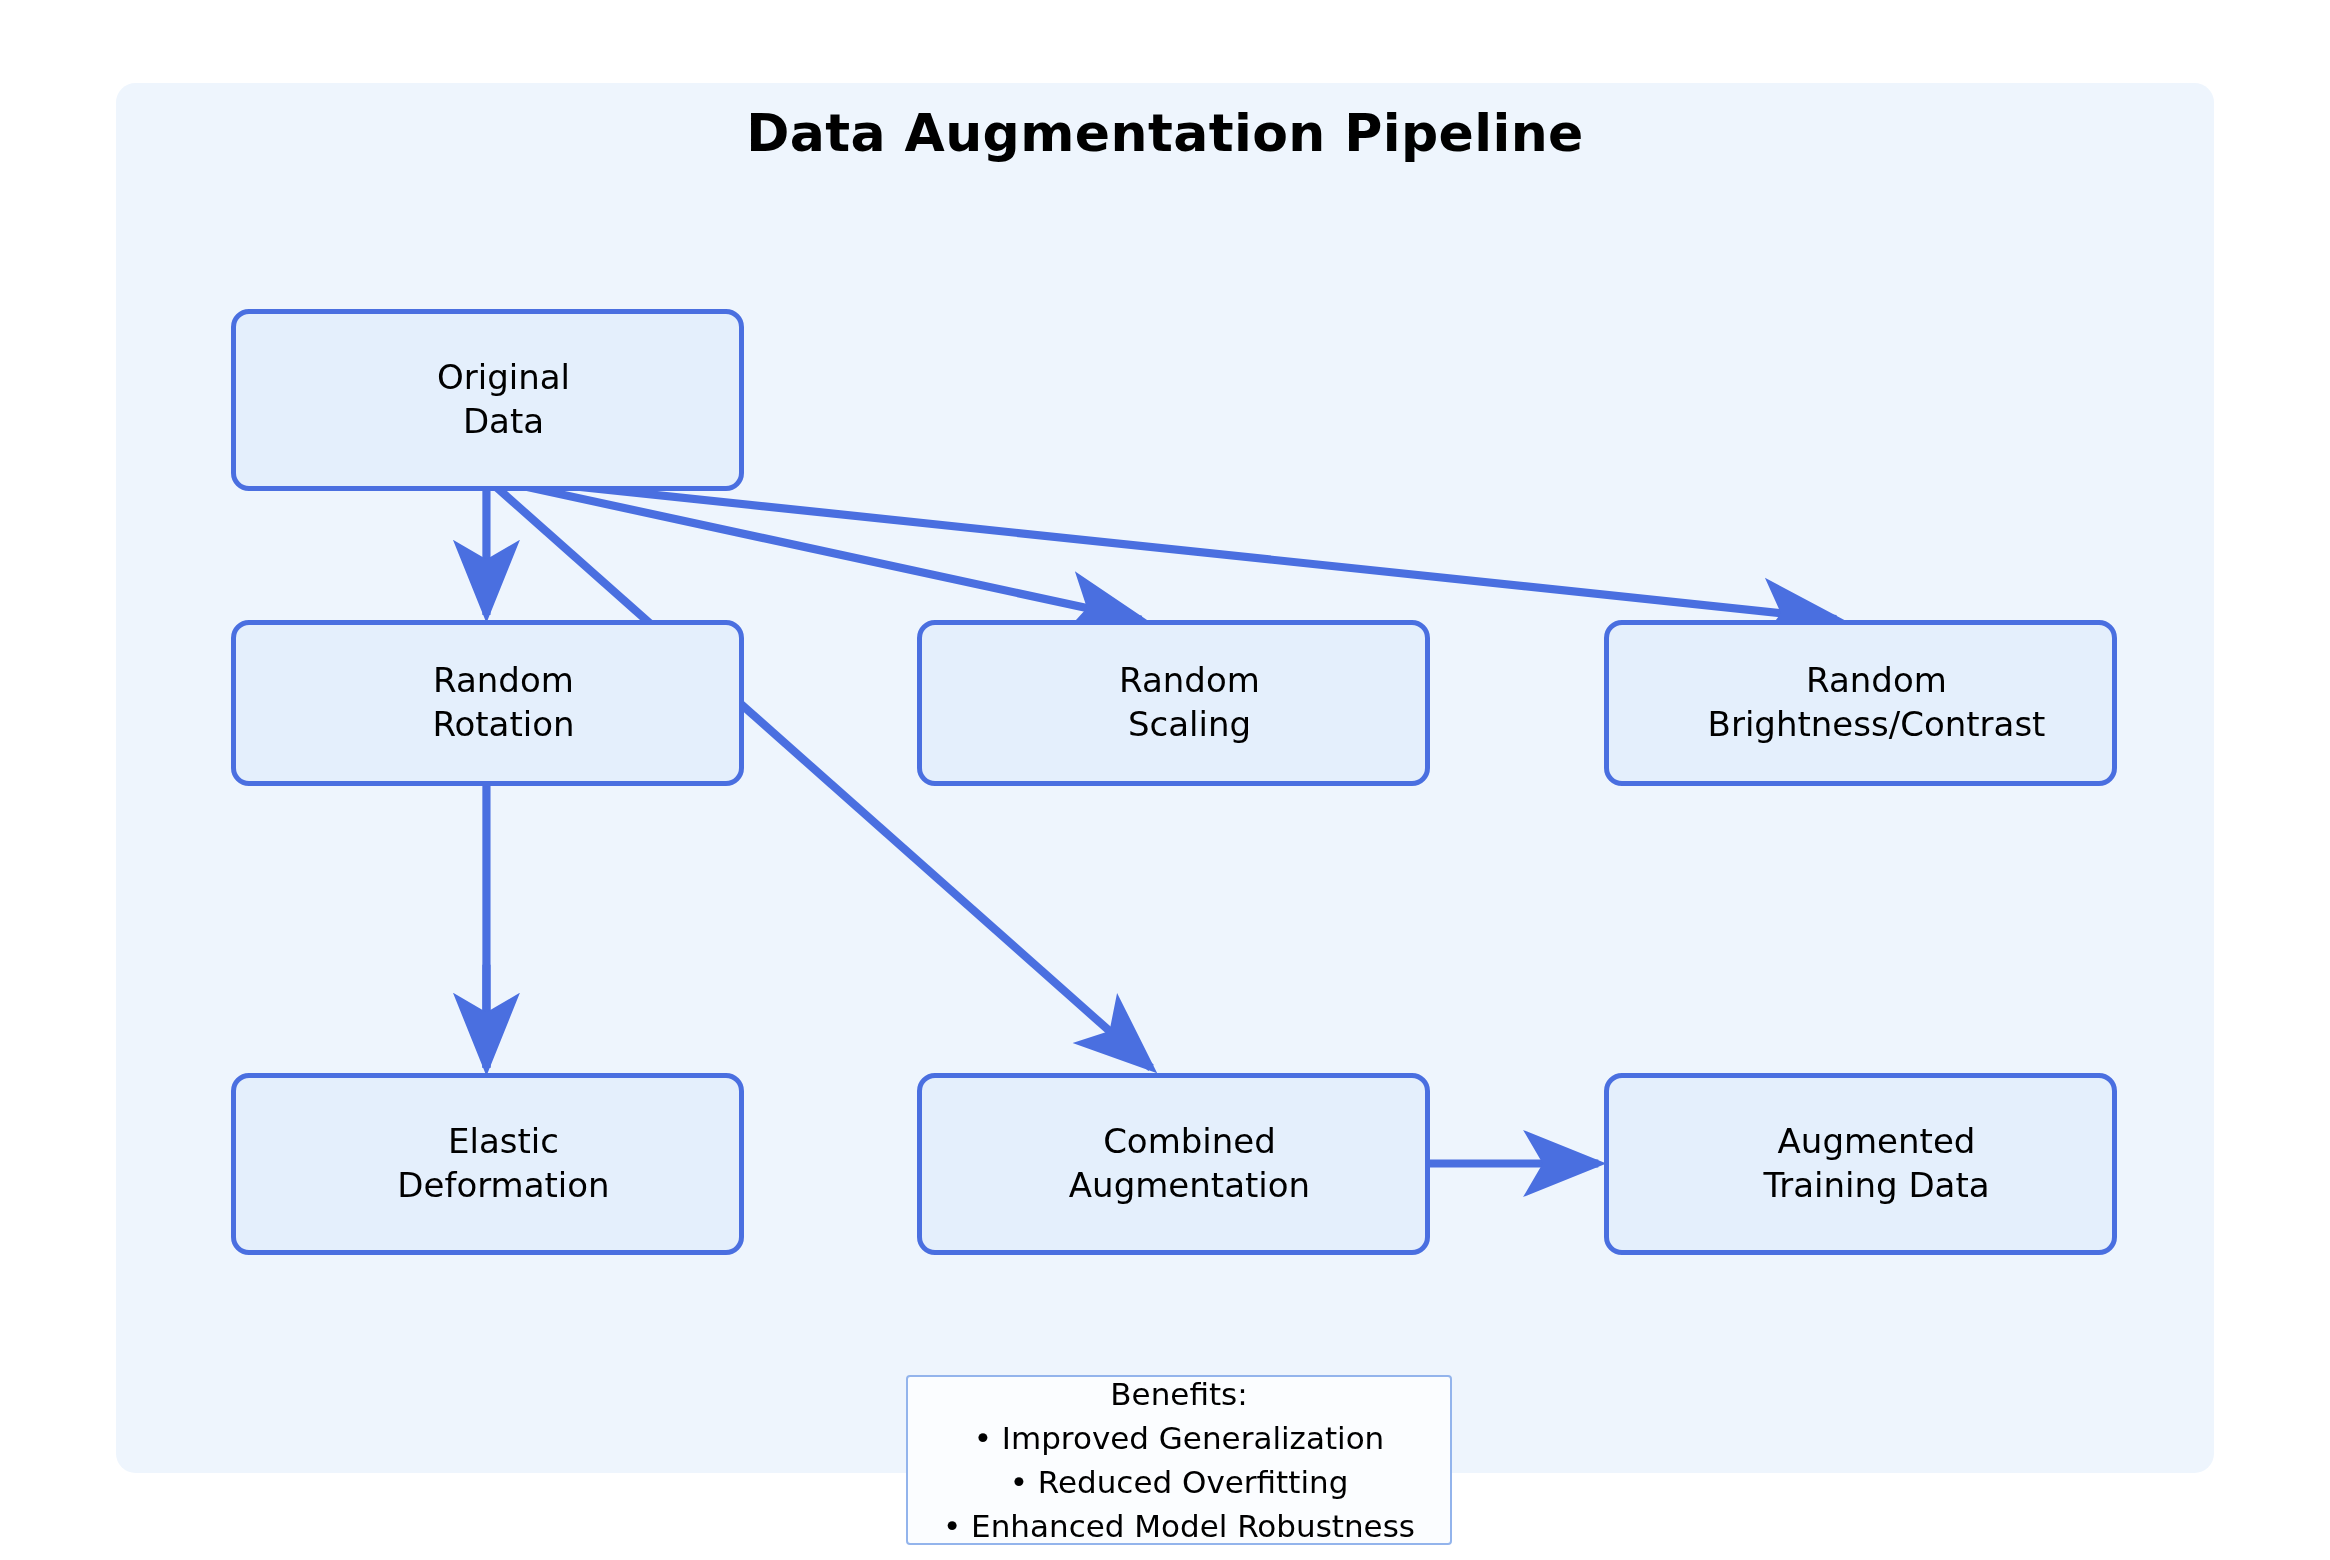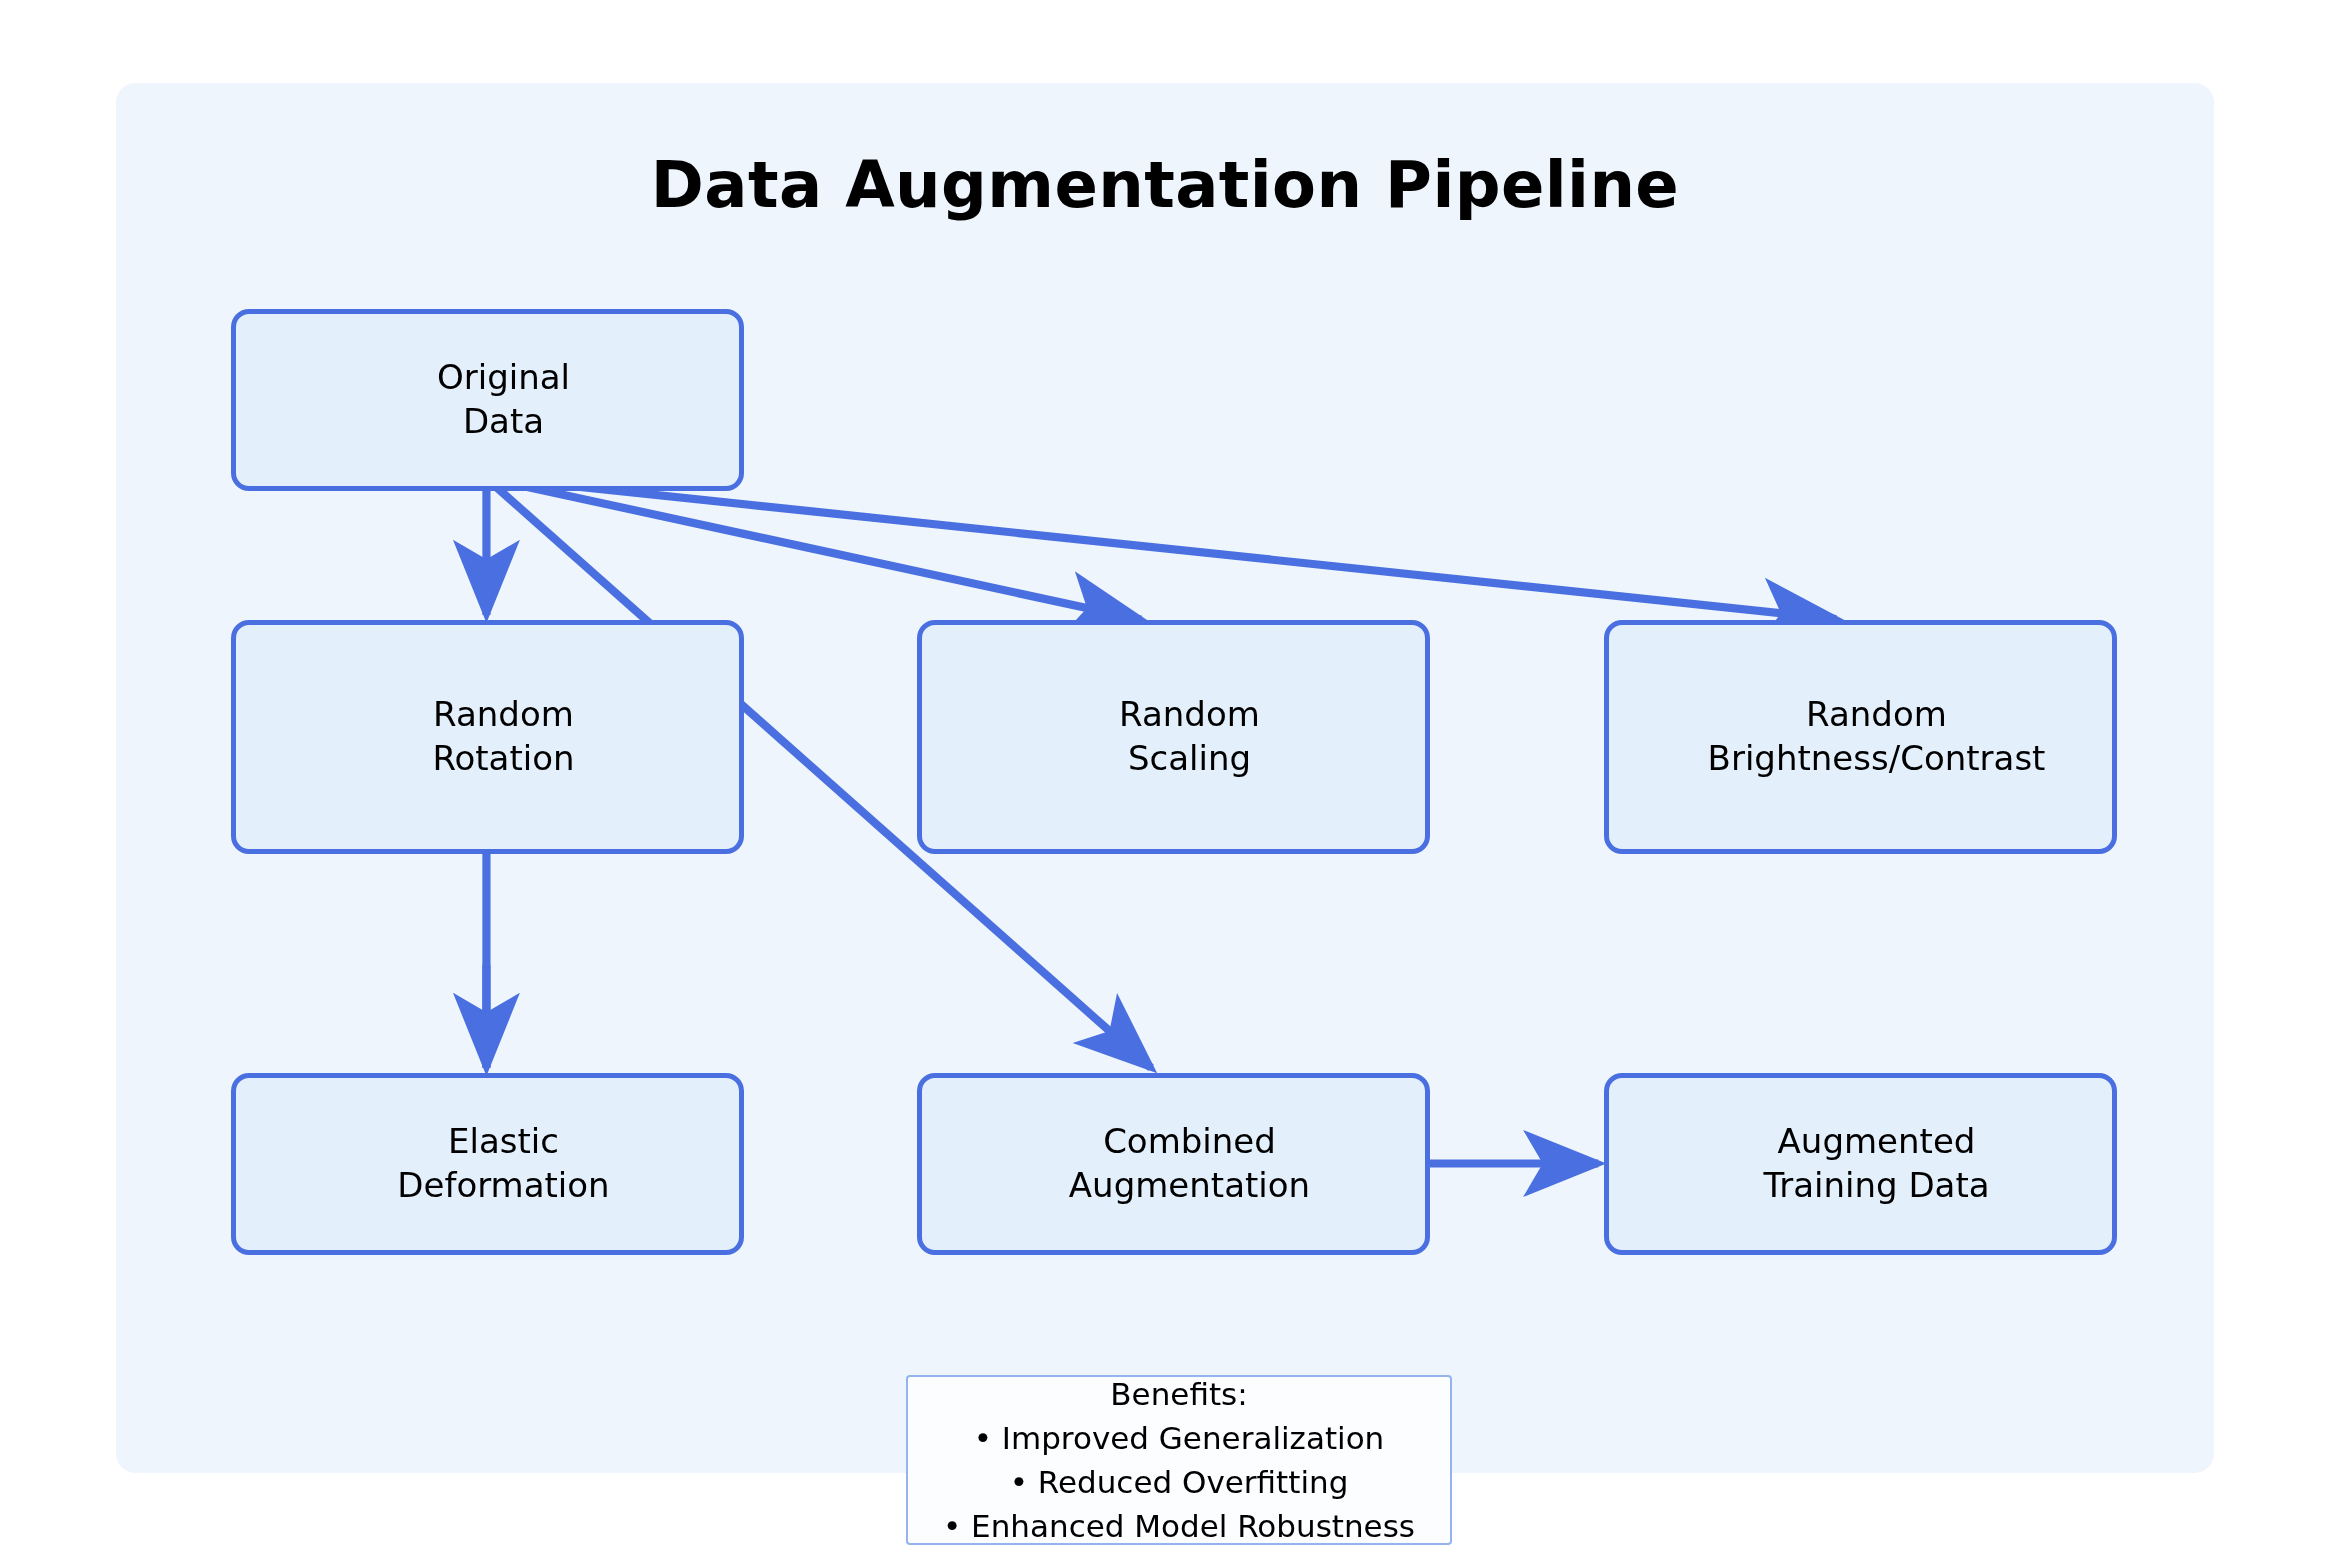--- a/index.html
+++ b/index.html
@@ -33,25 +33,24 @@
     border-radius: 19.6px;
   }
 
   
   #title {
     position: absolute;
     left: 116px;
     top: 103px;
     width: 2098px;
     text-align: center;
-    font-size: 64px;
+    font-size: 52px;
     font-weight: bold;
     color: #000000;
     letter-spacing: 0.4px;
-    margin-top: 45px;
   }
 
   
   #edges {
     position: absolute;
     left: 0; top: 0;
     width: 2330px;
     height: 1561px;
     pointer-events: none;
   }
@@ -73,21 +72,21 @@
     white-space: pre-line;
     padding-left: 32px;
   }
 
   
   .col-1 { left: 231px;  width: 513px; }
   .col-2 { left: 917px; width: 513px; }
   .col-3 { left: 1604px; width: 513px; }
 
   .row-1 { top: 309px;  height: 182px; }
-  .row-2 { top: 620px;  height: 234px; }
+  .row-2 { top: 620px;  height: 166px; }
   .row-3 { top: 1073px; height: 182px; }
 
   
   #benefits {
     position: absolute;
     left: 906px;
     top: 1375px;
     width: 546px;
     height: 170px;
     background: #fbfdff;

